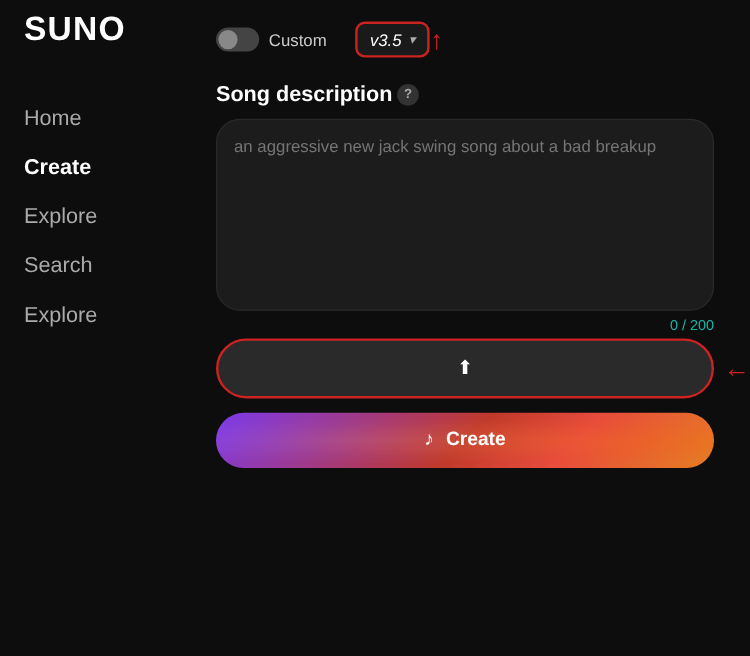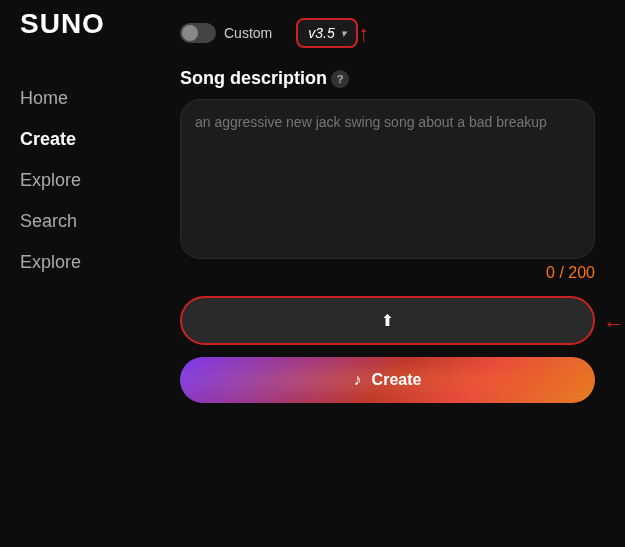--- a/index.html
+++ b/index.html
@@ -151,24 +151,24 @@
       color: #666666;
       font-size: 14px;
       resize: none;
       height: 160px;
       outline: none;
       font-family: inherit;
     }
 
     .char-count {
       text-align: right;
-      color: #f97316;
-      font-size: 16px;
+      color: #14b8a6;
+      font-size: 12px;
       margin-top: 5px;
-      margin-bottom: 14px;
+      margin-bottom: 4px;
     }
 
     
     .upload-audio-wrapper {
       position: relative;
       margin-bottom: 12px;
     }
 
     .upload-audio-btn {
       width: 100%;

